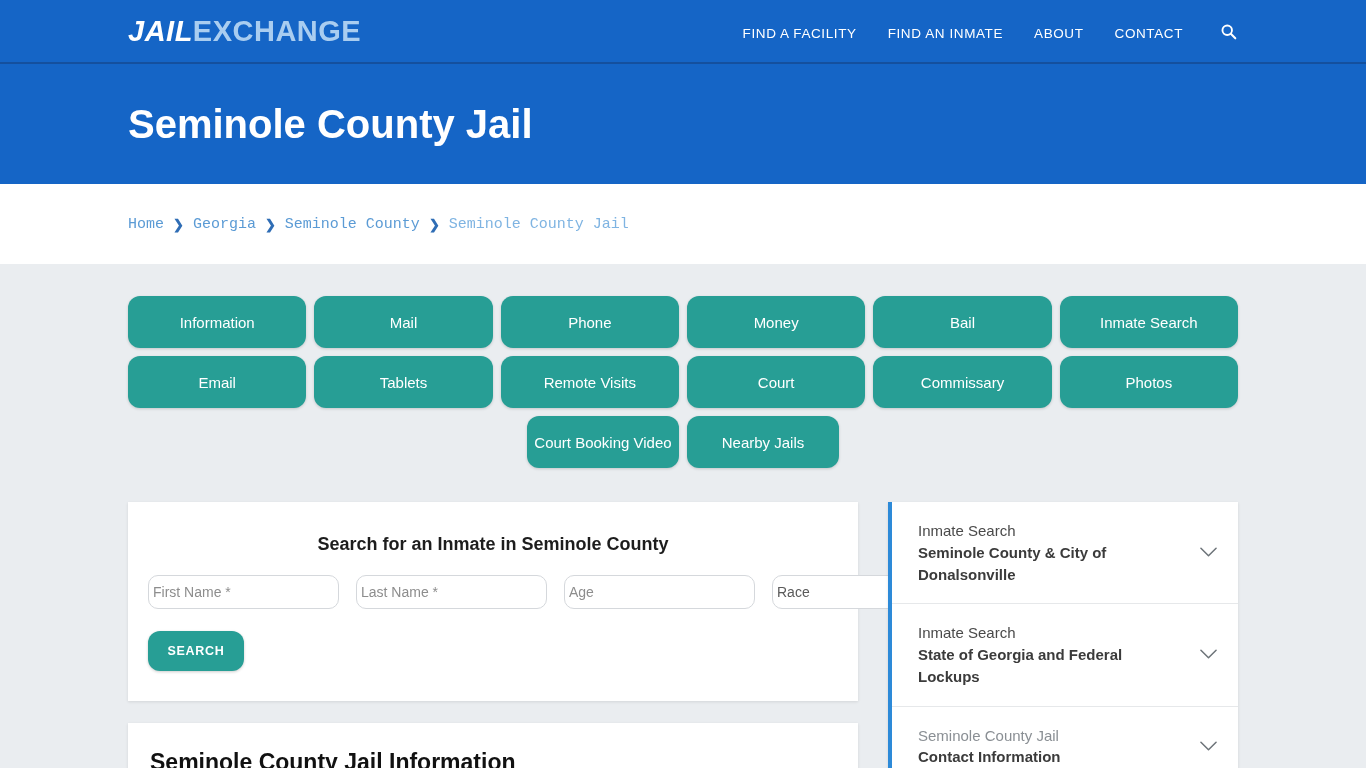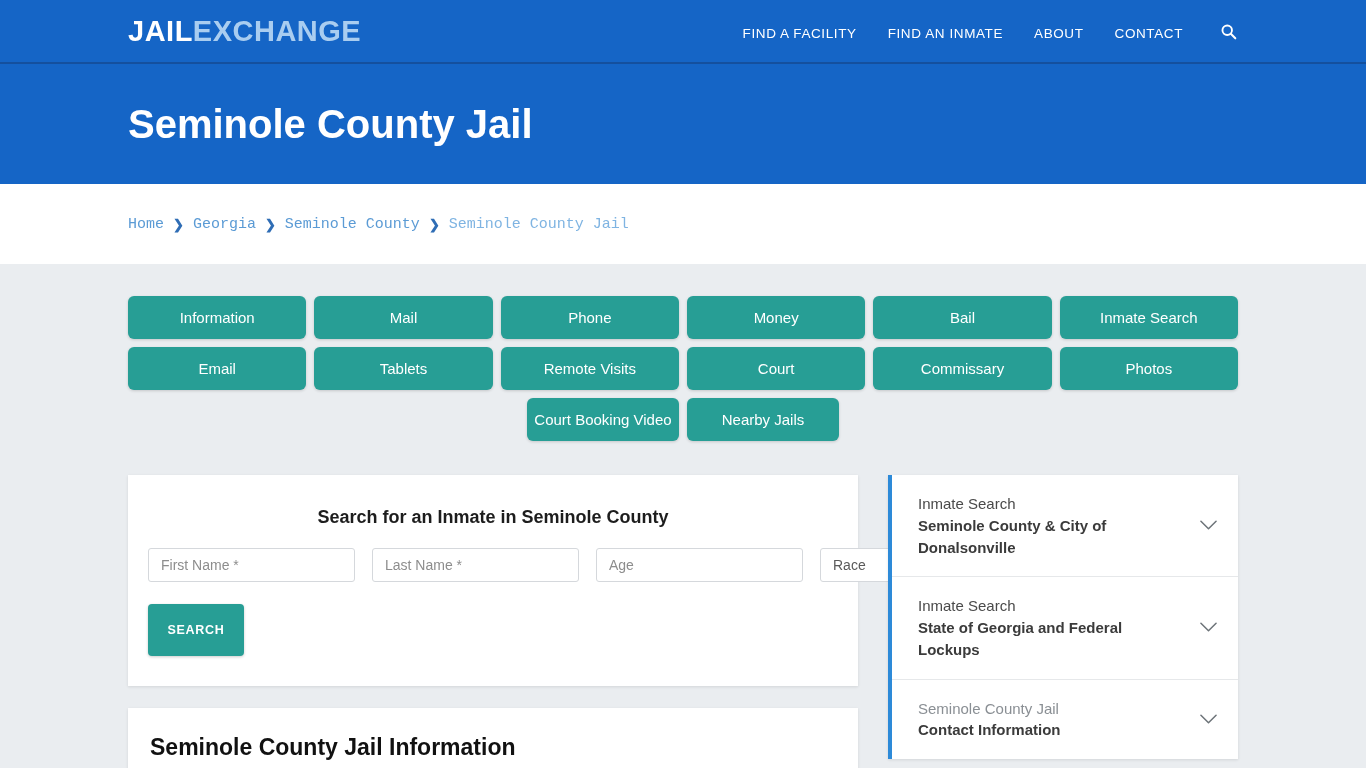--- a/index.html
+++ b/index.html
@@ -28,21 +28,21 @@
   }
   .logo {
     margin-left: 128px;
     font-size: 29px;
     font-weight: bold;
     letter-spacing: 0.5px;
     line-height: 1;
     white-space: nowrap;
     cursor: pointer;
   }
-  .logo .jail { color: #ffffff; }
+  .logo .jail { color: #ffffff; font-style: italic; }
   .logo .exchange { color: #a9cdf0; }
 
   .navlinks {
     margin-left: auto;
     margin-right: 128px;
     display: flex;
     align-items: flex-end;
     gap: 31px;
   }
   .navlink {
@@ -124,29 +124,29 @@
   .btn-grid .row {
     display: flex;
     gap: 8px;
     width: 100%;
   }
   .btn-grid .row.center {
     justify-content: center;
   }
   .nav-btn {
     flex: 1 1 0;
-    height: 43px;
+    height: 52px;
     background: #279e95;
     color: #ffffff;
     font-size: 15px;
     display: flex;
     align-items: center;
     justify-content: center;
     border: none;
-    border-radius: 6px;
+    border-radius: 12px;
     box-shadow: 0 1px 3px rgba(0,0,0,0.16);
     cursor: pointer;
     font-family: "Liberation Sans", sans-serif;
     white-space: nowrap;
     overflow: visible;
   }
   .nav-btn.fixed {
     flex: 0 0 152px;
     width: 152px;
   }
@@ -176,25 +176,25 @@
     color: #1d1d1d;
     margin: 10px 0 20px 0;
   }
   .search-fields {
     display: flex;
     gap: 17px;
   }
   .field {
     height: 34px;
     border: 1px solid #d5d8dc;
-    border-radius: 3px;
+    border-radius: 10px;
     background: #ffffff;
     font-size: 14px;
     color: #4a4a4a;
-    padding: 0 12px;
+    padding: 0 4px;
     font-family: "Liberation Sans", sans-serif;
     outline: none;
   }
   .field::placeholder { color: #8d8d8d; }
   .field.first { flex: 0 0 165px; }
   .field.last  { flex: 0 0 160px; }
   .field.age   { flex: 0 0 165px; }
   .field.race  {
     flex: 0 0 160px;
     appearance: none;
@@ -205,25 +205,25 @@
     background-position:
       calc(100% - 17px) calc(50% - 1px),
       calc(100% - 12px) calc(50% - 1px);
     background-size: 5px 5px, 5px 5px;
     background-repeat: no-repeat;
     color: #5a5a5a;
   }
   .search-submit {
     margin-top: 22px;
     width: 96px;
-    height: 52px;
+    height: 40px;
     background: #279e95;
     color: #ffffff;
     border: none;
-    border-radius: 4px;
+    border-radius: 12px;
     font-size: 12.5px;
     font-weight: bold;
     letter-spacing: 0.7px;
     box-shadow: 0 1px 3px rgba(0,0,0,0.2);
     cursor: pointer;
     font-family: "Liberation Sans", sans-serif;
   }
 
   .info-card {
     margin-top: 22px;

